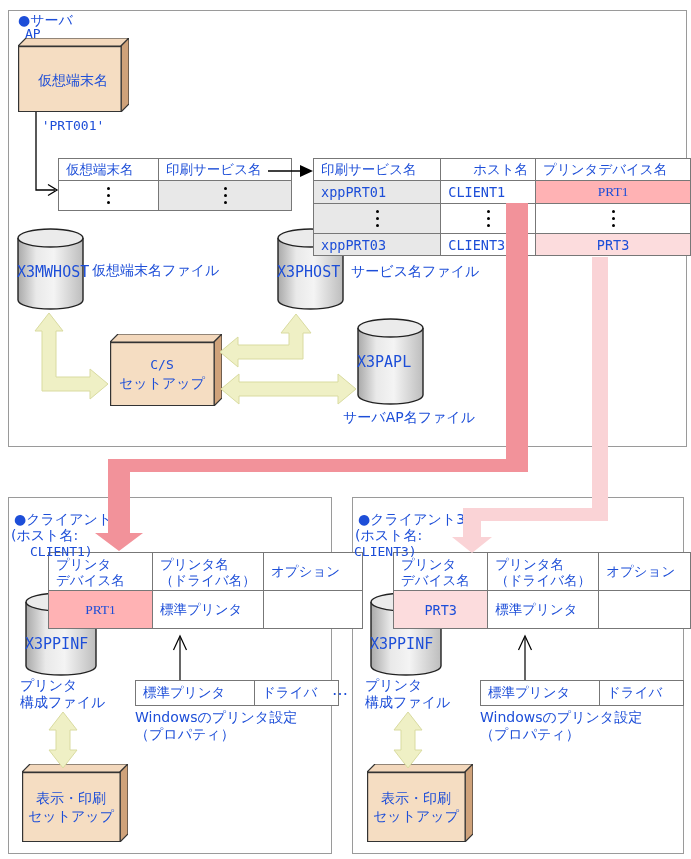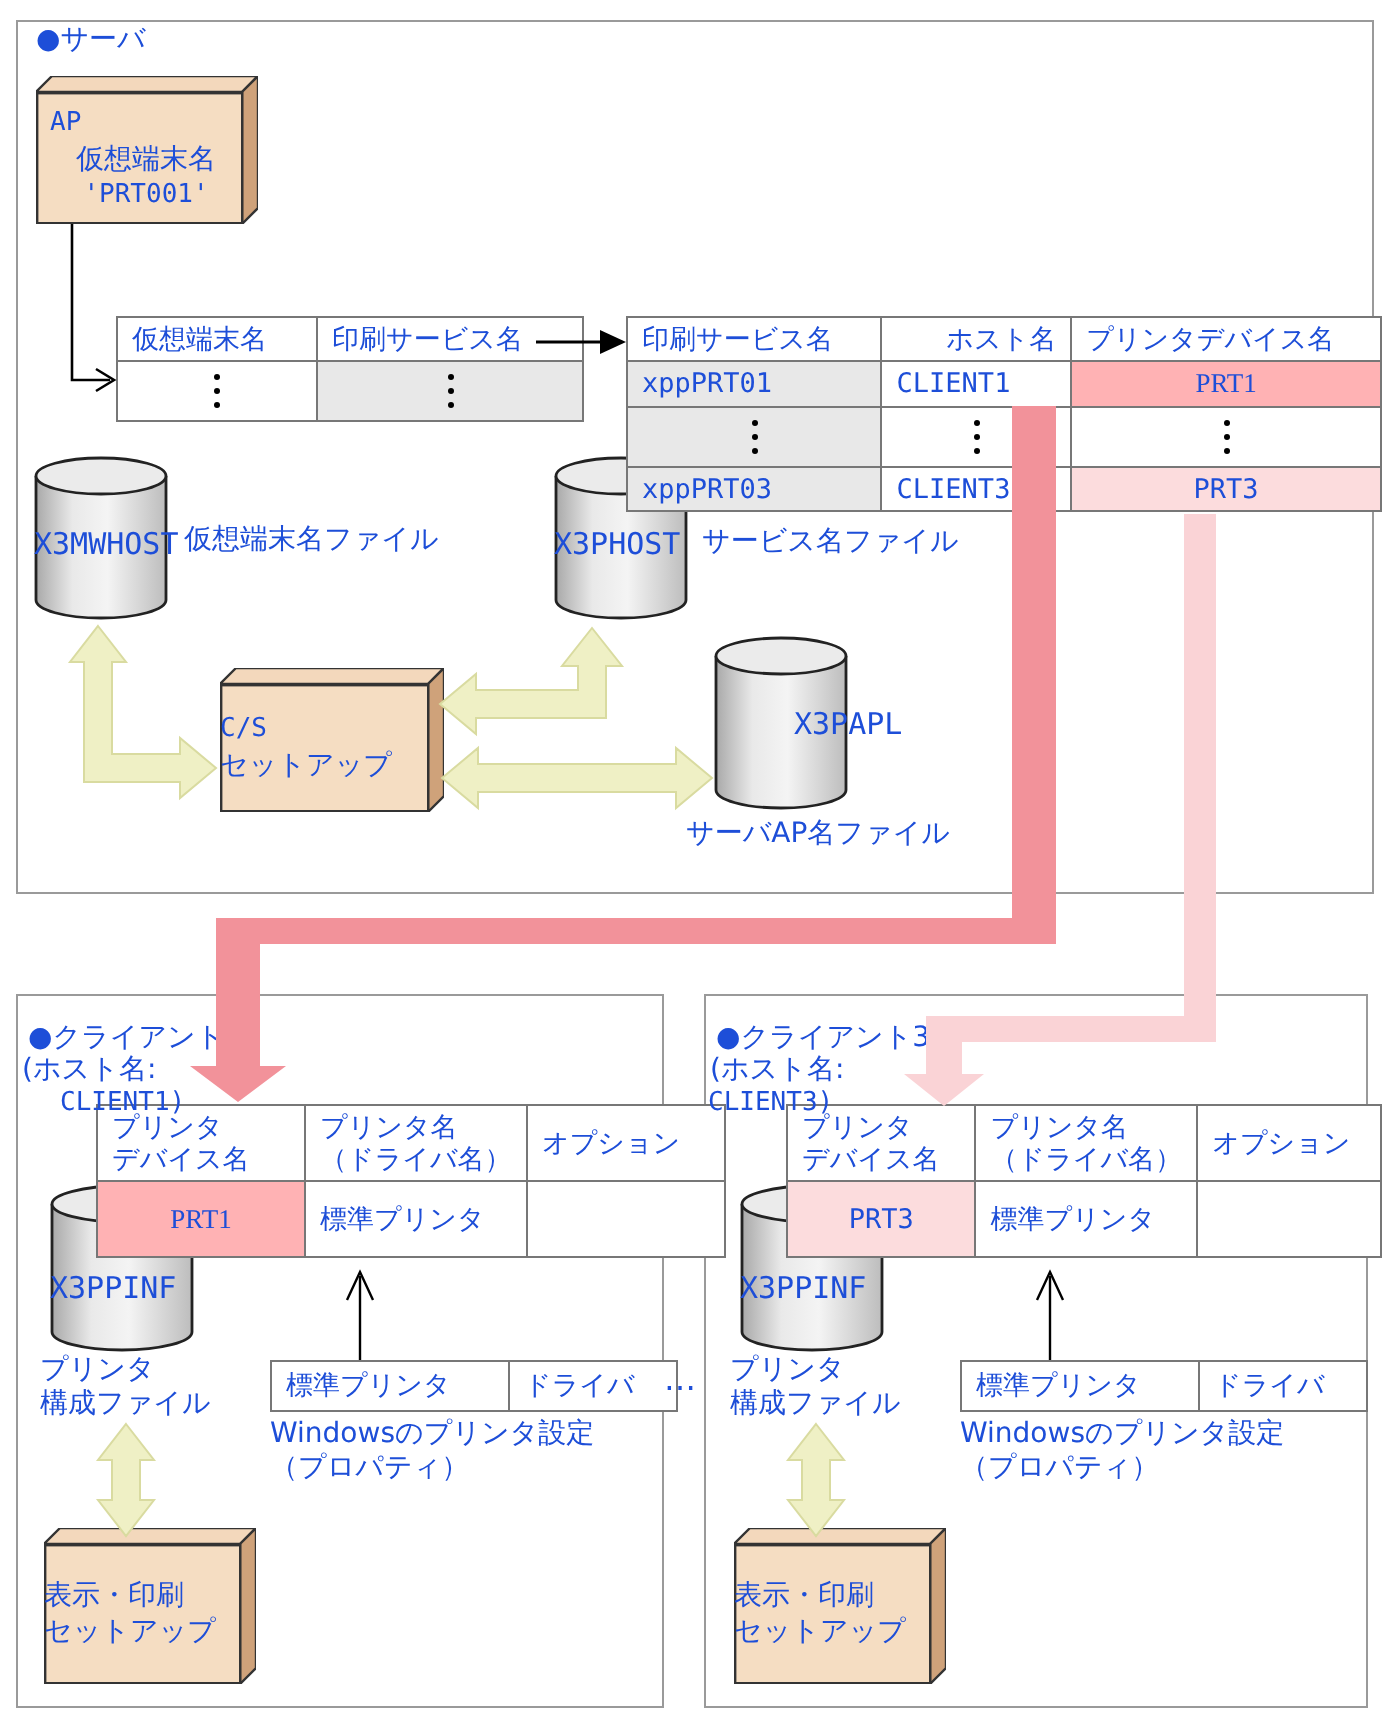--- a/index.html
+++ b/index.html
@@ -19,42 +19,42 @@
   .hdr2{line-height:16px;}
 
   
   .vd{display:flex;flex-direction:column;align-items:center;gap:4px;width:100%;}
   .vd i{display:block;width:3px;height:3px;background:#000;border-radius:50%;}
 
   
   .b3d{position:absolute;z-index:8;}
   .b3d svg{position:absolute;left:0;top:0;}
   .b3d .txt{position:absolute;display:flex;flex-direction:column;justify-content:center;
-            line-height:18px;z-index:2;}
+            align-items:center;line-height:18px;z-index:2;}
   
   .cyl{position:absolute;z-index:5;}
   .cylname{position:absolute;z-index:11;
            font-family:"DejaVu Sans Mono","Liberation Mono",monospace;font-size:15px;}
   .arrows{position:absolute;left:0;top:0;z-index:50;pointer-events:none;}
 </style>
 </head>
 <body>
 
 <div class="canvas">
 
   <div class="frame" style="left:8px;top:10px;width:677px;height:435px;"></div>
   <div class="lbl" style="left:18px;top:12px;">●サーバ</div>
 
   <div class="b3d" style="left:18px;top:38px;width:111px;height:74px;">
     <svg width="111" height="74">
       <polygon points="0,8 8,0 111,0 103,8" fill="#F3D8BC" stroke="#333" stroke-width="1.2"></polygon>
       <polygon points="103,8 111,0 111,66 103,74" fill="#CFA27A" stroke="#333" stroke-width="1.2"></polygon>
       <rect x="0.6" y="8.6" width="102.5" height="65" fill="#F5DDC2" stroke="#333" stroke-width="1.2"></rect>
     </svg>
-    <div class="txt" style="left:0;top:8px;width:103px;height:66px;align-items:flex-start;padding:2px 0 0 7px;box-sizing:border-box;">
+    <div class="txt" style="left:0;top:8px;width:103px;height:66px;align-items:flex-start;padding:2px 0 0 7px;box-sizing:border-box;gap:28px;">
       <span style="align-self:flex-start;" class="mono">AP</span>
       <span style="align-self:center;">仮想端末名</span>
       <span style="align-self:center;" class="mono">'PRT001'</span>
     </div>
   </div>
 
   <div class="cyl" style="left:17px;top:228px;">
     <svg width="67" height="82">
       <defs>
           <linearGradient id="cg1" x1="0" y1="0" x2="1" y2="0">
@@ -79,21 +79,21 @@
   </div>
   <div class="cylname" style="left:277px;top:263px;width:67px;">X3PHOST</div>
   <div class="lbl" style="left:351px;top:263px;">サービス名ファイル</div>
 
   <div class="cyl" style="left:357px;top:318px;">
     <svg width="67" height="87">
       <path d="M1,10 V77 A32.5,9 0 0 0 66,77 V10" fill="url(#cg1)" stroke="#222" stroke-width="1.4"></path>
       <ellipse cx="33.5" cy="10" rx="32.5" ry="9" fill="#ebebeb" stroke="#222" stroke-width="1.4"></ellipse>
     </svg>
   </div>
-  <div class="cylname" style="left:357px;top:353px;width:67px;margin-left:40px;">X3PAPL</div>
+  <div class="cylname" style="left:357px;top:353px;width:67px;">X3PAPL</div>
   <div class="lbl" style="left:330px;top:409px;margin-left:13px;">サーバAP名ファイル</div>
 
   <table class="dt" style="left:58px;top:158px;">
     <tbody>
         <tr style="height:22px;">
       <td style="width:85px;">仮想端末名</td>
       <td style="width:118px;">印刷サービス名</td>
     </tr>
     <tr style="height:30px;">
       <td>

